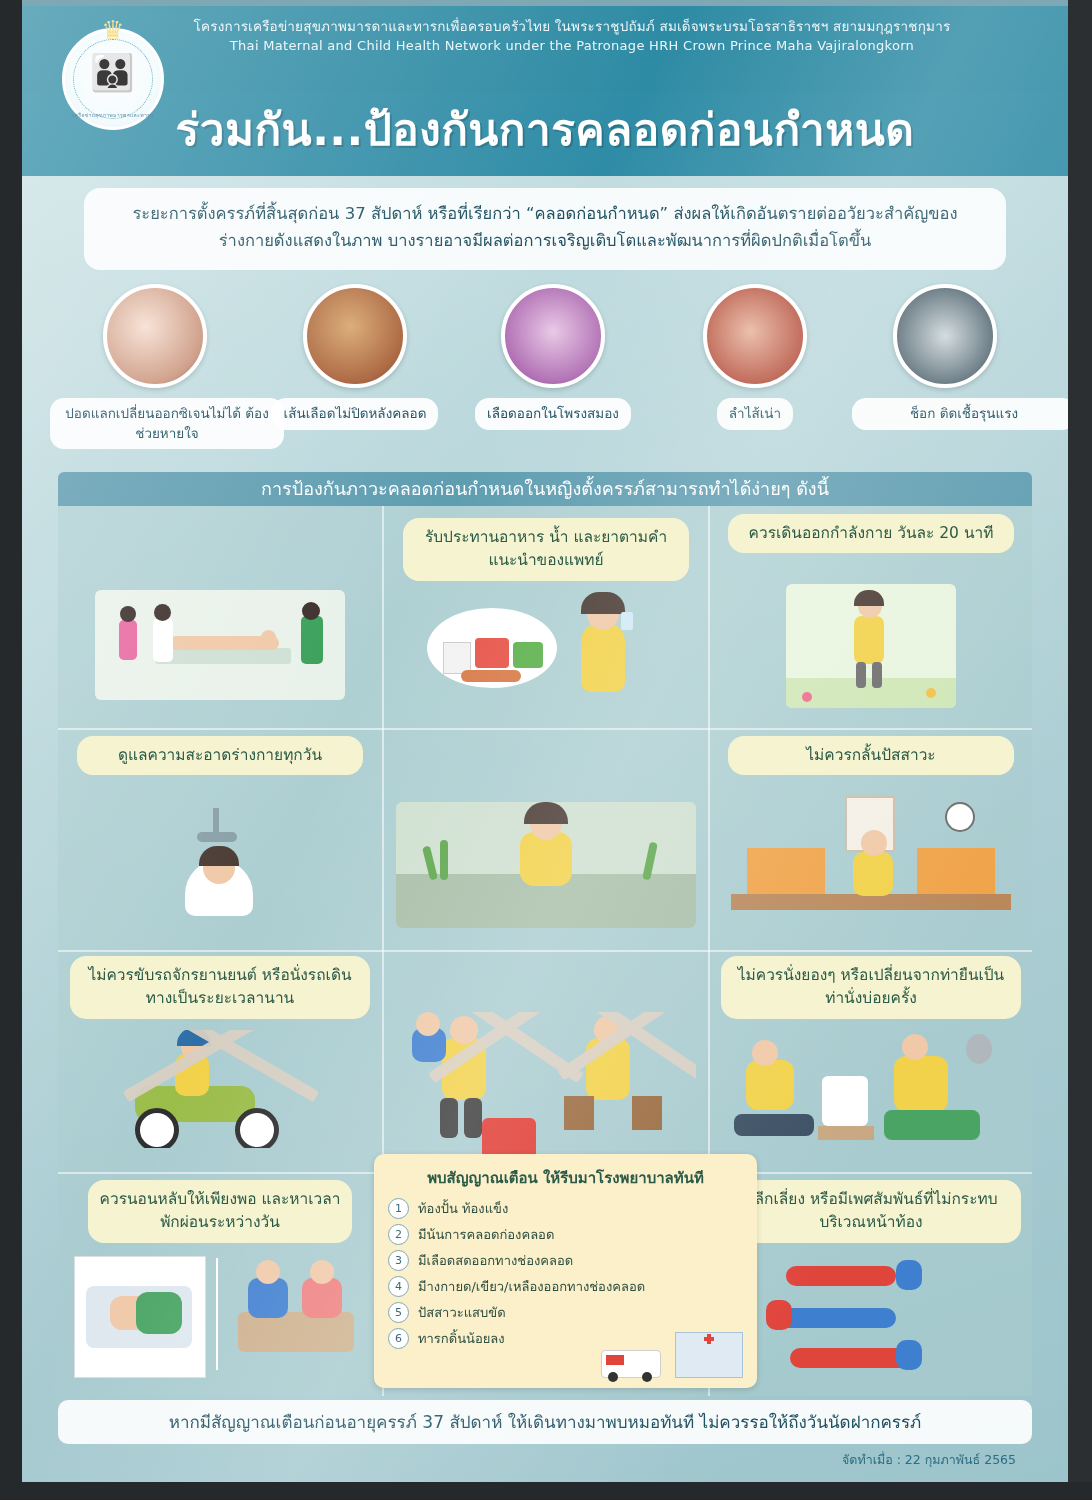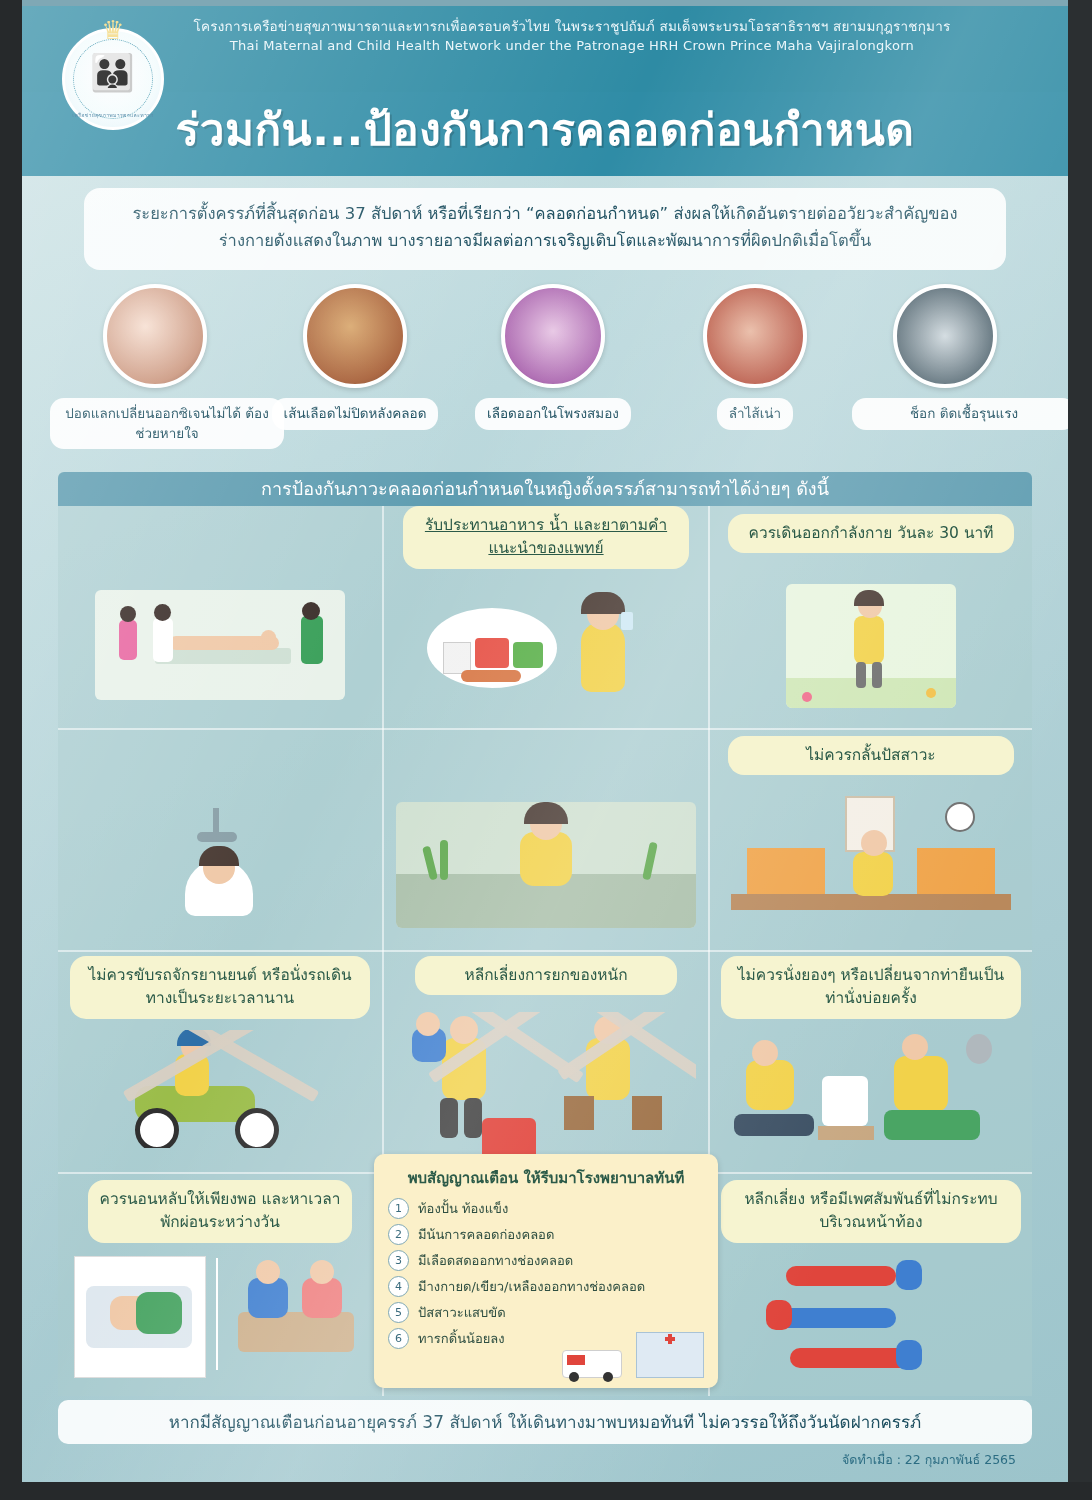--- a/index.html
+++ b/index.html
@@ -87,21 +87,21 @@
     border-radius:6px;overflow:hidden;
   }
   .scene{width:100%;height:100%;position:relative;}
   
   .fig{position:absolute;}
   .head{border-radius:50%;}
   .sep-v{position:absolute;width:2px;background:rgba(255,255,255,.55);}
   .sep-h{position:absolute;height:2px;background:rgba(255,255,255,.55);}
   
   .warn{
-    position:absolute;left:352px;top:1148px;width:344px;height:234px;
+    position:absolute;left:352px;top:1148px;width:383px;height:234px;
     background:#fbf0c9;border-radius:10px;box-shadow:0 2px 6px rgba(0,0,0,.15);
     padding:10px 14px;box-sizing:border-box;z-index:5;
   }
   .warn h4{margin:2px 0 8px;text-align:center;font-size:15px;color:#2b5a48;}
   .warn li{list-style:none;display:flex;align-items:center;margin:5px 0;font-size:13px;color:#2f4f42;}
   .warn ol{margin:0;padding:0;}
   .num{
     width:19px;height:19px;border-radius:50%;border:1.4px solid #7fa8b5;color:#3a6b7d;
     font-size:11px;display:flex;align-items:center;justify-content:center;margin-right:9px;flex:0 0 auto;
     background:#fff;
@@ -187,53 +187,54 @@
             <div class="fig head" style="left:25px;top:16px;width:16px;height:16px;background:#3c2f2b;"></div>
             <div class="fig" style="left:58px;top:28px;width:20px;height:44px;background:#ffffff;border-radius:5px;"></div>
             <div class="fig head" style="left:59px;top:14px;width:17px;height:17px;background:#3c2f2b;"></div>
             <div class="fig" style="left:206px;top:26px;width:22px;height:48px;background:#3aa05a;border-radius:5px;"></div>
             <div class="fig head" style="left:207px;top:12px;width:18px;height:18px;background:#3c2f2b;"></div>
           </div>
         </div>
       </div>
 
       <div class="cell" style="left:326px;top:0;width:324px;height:222px;">
-        <div class="cap-pill" style="top:0;text-decoration:underline;">รับประทานอาหาร น้ำ และยาตามคำแนะนำของแพทย์</div>
+        <div class="cap-pill" style="top:12px;">รับประทานอาหาร น้ำ และยาตามคำแนะนำของแพทย์</div>
         <div class="art" style="top:84px;width:250px;height:110px;background:transparent;">
           <div class="scene">
             <div class="fig" style="left:6px;top:18px;width:130px;height:80px;background:#ffffff;border-radius:50%;"></div>
             <div class="fig" style="left:22px;top:52px;width:26px;height:30px;background:#f2f2f2;border:1px solid #ccc;"></div>
             <div class="fig" style="left:54px;top:48px;width:34px;height:30px;background:#e7554a;border-radius:4px;"></div>
             <div class="fig" style="left:92px;top:52px;width:30px;height:26px;background:#5eb24e;border-radius:4px;"></div>
             <div class="fig" style="left:40px;top:80px;width:60px;height:12px;background:#d97b4a;border-radius:6px;"></div>
             <div class="fig" style="left:160px;top:32px;width:44px;height:70px;background:#f2d24a;border-radius:20px 20px 10px 10px;"></div>
             <div class="fig head" style="left:166px;top:8px;width:32px;height:32px;background:#f0c9a8;"></div>
             <div class="fig" style="left:160px;top:2px;width:44px;height:22px;background:#4a3b34;border-radius:18px 18px 0 0;"></div>
             <div class="fig" style="left:200px;top:22px;width:12px;height:18px;background:#cfe9f5;border-radius:2px;"></div>
           </div>
         </div>
       </div>
 
       <div class="cell" style="left:652px;top:0;width:322px;height:222px;">
-        <div class="cap-pill" style="top:8px;">ควรเดินออกกำลังกาย วันละ 30 นาที</div>
+        <div class="cap-pill" style="top:8px;">ควรเดินออกกำลังกาย วันละ 20 นาที</div>
         <div class="art" style="top:78px;width:170px;height:124px;background:#e8f5df;">
           <div class="scene">
             <div class="fig" style="left:0;bottom:0;width:170px;height:30px;background:#cfe7b6;"></div>
             <div class="fig" style="left:68px;top:32px;width:30px;height:48px;background:#f2d24a;border-radius:8px;"></div>
             <div class="fig head" style="left:72px;top:10px;width:24px;height:24px;background:#f0c9a8;"></div>
             <div class="fig" style="left:68px;top:6px;width:30px;height:16px;background:#4a3b34;border-radius:14px 14px 0 0;"></div>
             <div class="fig" style="left:70px;top:78px;width:10px;height:26px;background:#6d6d6d;border-radius:4px;"></div>
             <div class="fig" style="left:86px;top:78px;width:10px;height:26px;background:#6d6d6d;border-radius:4px;"></div>
             <div class="fig" style="left:16px;bottom:6px;width:10px;height:10px;background:#ef6b8a;border-radius:50%;"></div>
             <div class="fig" style="left:140px;bottom:10px;width:10px;height:10px;background:#f2c14a;border-radius:50%;"></div>
           </div>
         </div>
       </div>
 
       <div class="cell" style="left:0;top:224px;width:324px;height:220px;">
+        <div class="cap-pill" style="top:6px;">ดูแลความสะอาดร่างกายทุกวัน</div>
         <div class="art" style="top:78px;width:150px;height:120px;background:transparent;">
           <div class="scene">
             <div class="fig" style="left:68px;top:0;width:6px;height:26px;background:#8aa0a8;"></div>
             <div class="fig" style="left:52px;top:24px;width:40px;height:10px;background:#8aa0a8;border-radius:6px;"></div>
             <div class="fig" style="left:40px;top:52px;width:68px;height:56px;background:#ffffff;border-radius:34px 34px 10px 10px;"></div>
             <div class="fig head" style="left:58px;top:44px;width:32px;height:32px;background:#f0c9a8;"></div>
             <div class="fig" style="left:54px;top:38px;width:40px;height:20px;background:#4a3b34;border-radius:18px 18px 0 0;"></div>
           </div>
         </div>
       </div>
@@ -277,21 +278,20 @@
             <div class="fig" style="left:80px;top:24px;width:34px;height:42px;background:#f2d24a;border-radius:10px;"></div>
             <div class="fig head" style="left:86px;top:4px;width:26px;height:26px;background:#f0c9a8;"></div>
             <div class="fig" style="left:82px;top:-2px;width:34px;height:18px;background:#2f6fa8;border-radius:16px 16px 0 0;"></div>
             <div class="strike" style="left:16px;top:6px;width:220px;height:12px;transform:rotate(30deg);"></div>
             <div class="strike" style="left:16px;top:6px;width:220px;height:12px;transform:rotate(-30deg);"></div>
           </div>
         </div>
       </div>
 
       <div class="cell" style="left:326px;top:446px;width:324px;height:220px;">
-        <div class="cap-pill" style="top:4px;width:262px;">หลีกเลี่ยงการยกของหนัก</div>
         <div class="art" style="top:60px;width:300px;height:150px;background:transparent;">
           <div class="scene">
             <div class="fig" style="left:46px;top:26px;width:44px;height:62px;background:#f2d24a;border-radius:12px;"></div>
             <div class="fig head" style="left:54px;top:4px;width:28px;height:28px;background:#f0c9a8;"></div>
             <div class="fig" style="left:16px;top:16px;width:34px;height:34px;background:#3f7fd0;border-radius:10px;"></div>
             <div class="fig head" style="left:20px;top:0;width:24px;height:24px;background:#f0c9a8;"></div>
             <div class="fig" style="left:44px;top:86px;width:18px;height:40px;background:#3b3b3b;border-radius:6px;"></div>
             <div class="fig" style="left:68px;top:86px;width:18px;height:40px;background:#3b3b3b;border-radius:6px;"></div>
             <div class="fig" style="left:86px;top:106px;width:54px;height:44px;background:#e03b32;border-radius:6px;"></div>
             <div class="fig" style="left:190px;top:26px;width:44px;height:62px;background:#f2d24a;border-radius:12px;"></div>

